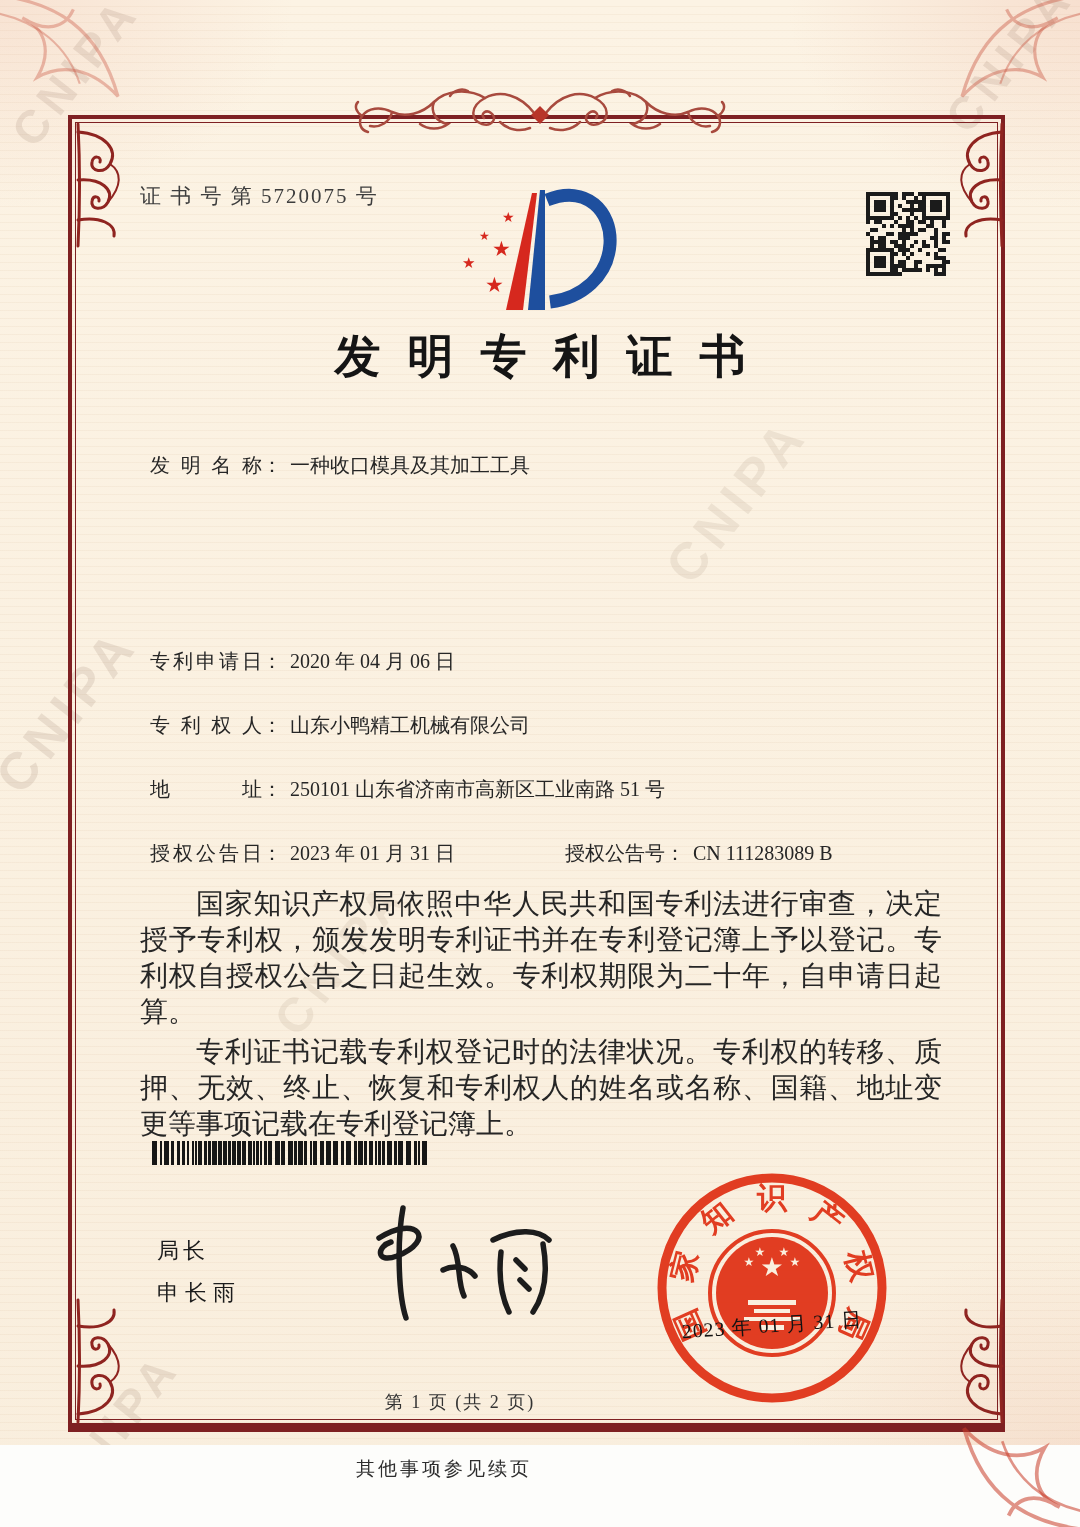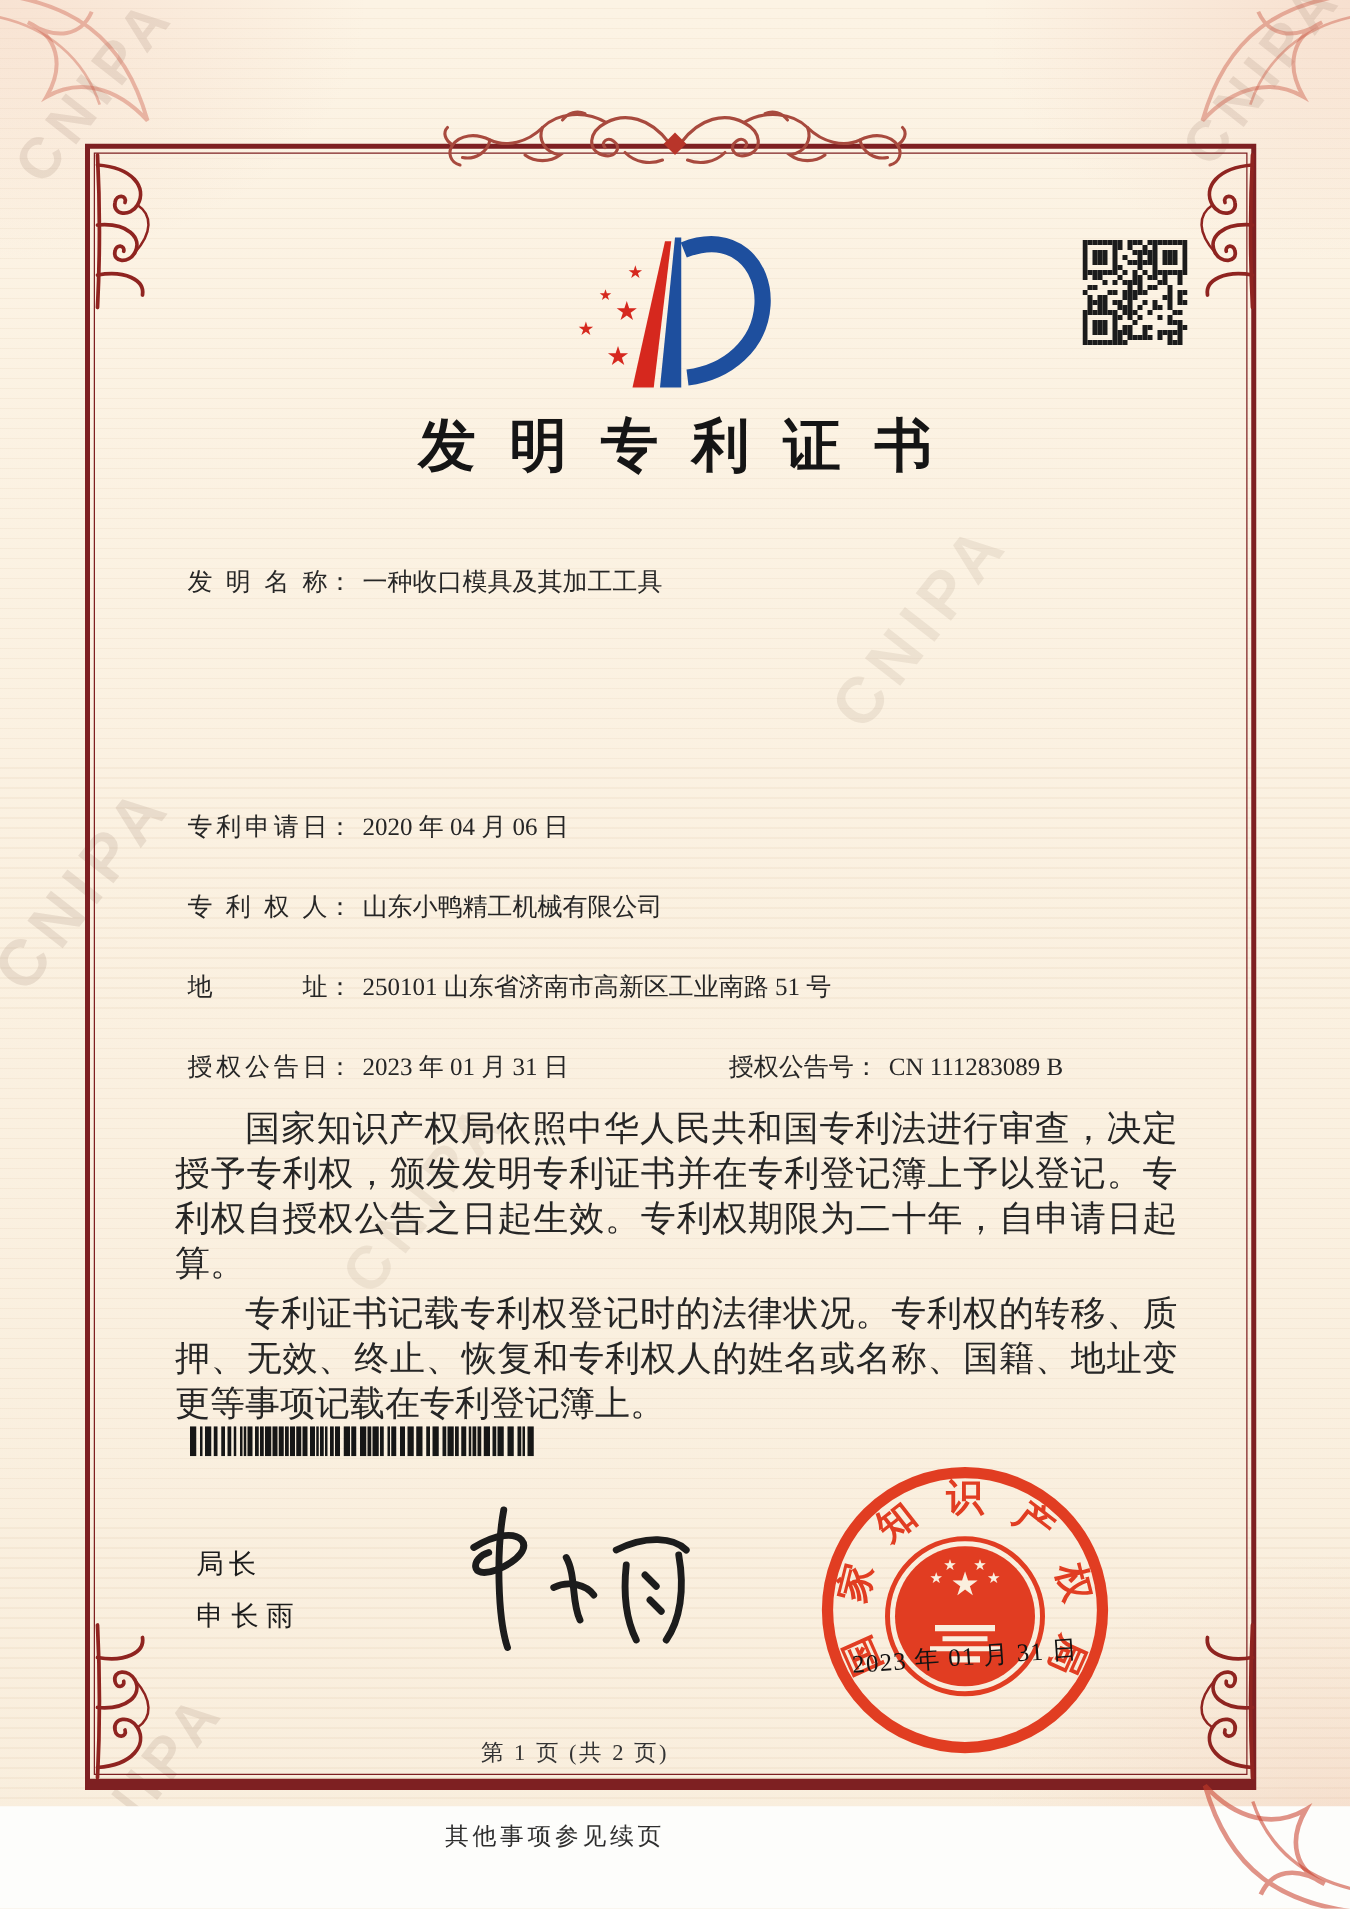--- a/index.html
+++ b/index.html
@@ -23,21 +23,21 @@
   .cert-no{left:140px;top:182px;font-size:21px;letter-spacing:2px;color:#3d3d3d;}
   .title{left:0;top:326px;width:1080px;text-align:center;font-size:46px;font-weight:700;
          letter-spacing:27px;text-indent:27px;color:#151515;}
   .row{left:150px;font-size:20px;color:#262626;white-space:nowrap;}
   .lab{display:inline-block;width:112px;text-align:justify;text-align-last:justify;vertical-align:bottom;}
   .colon{display:inline-block;}
   .val{margin-left:8px;}
   .val2{padding-left:140px;margin-top:12px;}
   .r-name{top:452px}.r-inv{top:520px}.r-pat{top:586px}.r-app{top:648px}
   .r-own{top:712px}.r-addr{top:776px}.r-grant{top:840px}
-  .pair2{position:absolute;left:433px;top:0;}
+  .pair2{position:absolute;left:415px;top:0;}
   .paras{left:140px;top:886px;width:802px;font-size:28px;line-height:36px;text-align:justify;color:#262626;}
   .paras p{margin:0 0 4px 0;text-indent:2em;}
   .director-title{left:157px;top:1236px;font-size:22px;letter-spacing:4px;color:#1c1c1c;}
   .director-name{left:157px;top:1278px;font-size:22px;letter-spacing:6px;color:#1c1c1c;}
   .page-info{left:0;top:1390px;width:920px;text-align:center;font-size:18px;letter-spacing:2px;color:#333;}
   .footer-note{left:0;top:1456px;width:888px;text-align:center;font-size:19px;letter-spacing:3px;color:#2e2e2e;z-index:3;}
   .seal-wrap{left:652px;top:1168px;width:240px;height:240px;z-index:4;opacity:.95;}
   .seal-svg{color:var(--seal);}
   .seal-date{left:648px;top:1312px;width:248px;text-align:center;font-size:20px;letter-spacing:1px;
              color:#131313;transform:rotate(-4deg);z-index:5;}
@@ -123,20 +123,21 @@
   <svg class="corner-orn" style="left:944px;top:1296px;transform:scale(-1,-1);" viewBox="0 0 64 130">
     <g fill="none" stroke="#8f2420" stroke-width="3" stroke-linecap="round">
       <path d="M6,4 C8,44 8,86 6,126"></path>
       <path d="M6,12 C34,14 46,30 38,44 C32,54 18,52 20,42 C21,35 30,36 28,42"></path>
       <path d="M6,60 C30,58 42,70 36,82 C31,91 18,90 20,81 C21,75 28,76 27,81"></path>
       <path d="M6,100 C28,96 44,104 42,116"></path>
       <path d="M38,44 C50,52 50,66 36,82" stroke-width="2"></path>
     </g>
   </svg>
 
+  <div class="abs cert-no">证 书 号 第 5720075 号</div>
 
   <svg class="abs" style="left:452px;top:168px;width:175px;height:150px;" viewBox="0 0 175 150">
     <g font-family="'DejaVu Sans',sans-serif" fill="var(--logo-red)">
       <text x="50" y="54" font-size="14">★</text>
       <text x="27" y="72" font-size="12">★</text>
       <text x="40" y="88" font-size="21">★</text>
       <text x="10" y="100" font-size="15">★</text>
       <text x="33" y="124" font-size="21">★</text>
     </g>
     <polygon points="80,25 85,25 71,142 54,142" fill="var(--logo-red)"></polygon>

